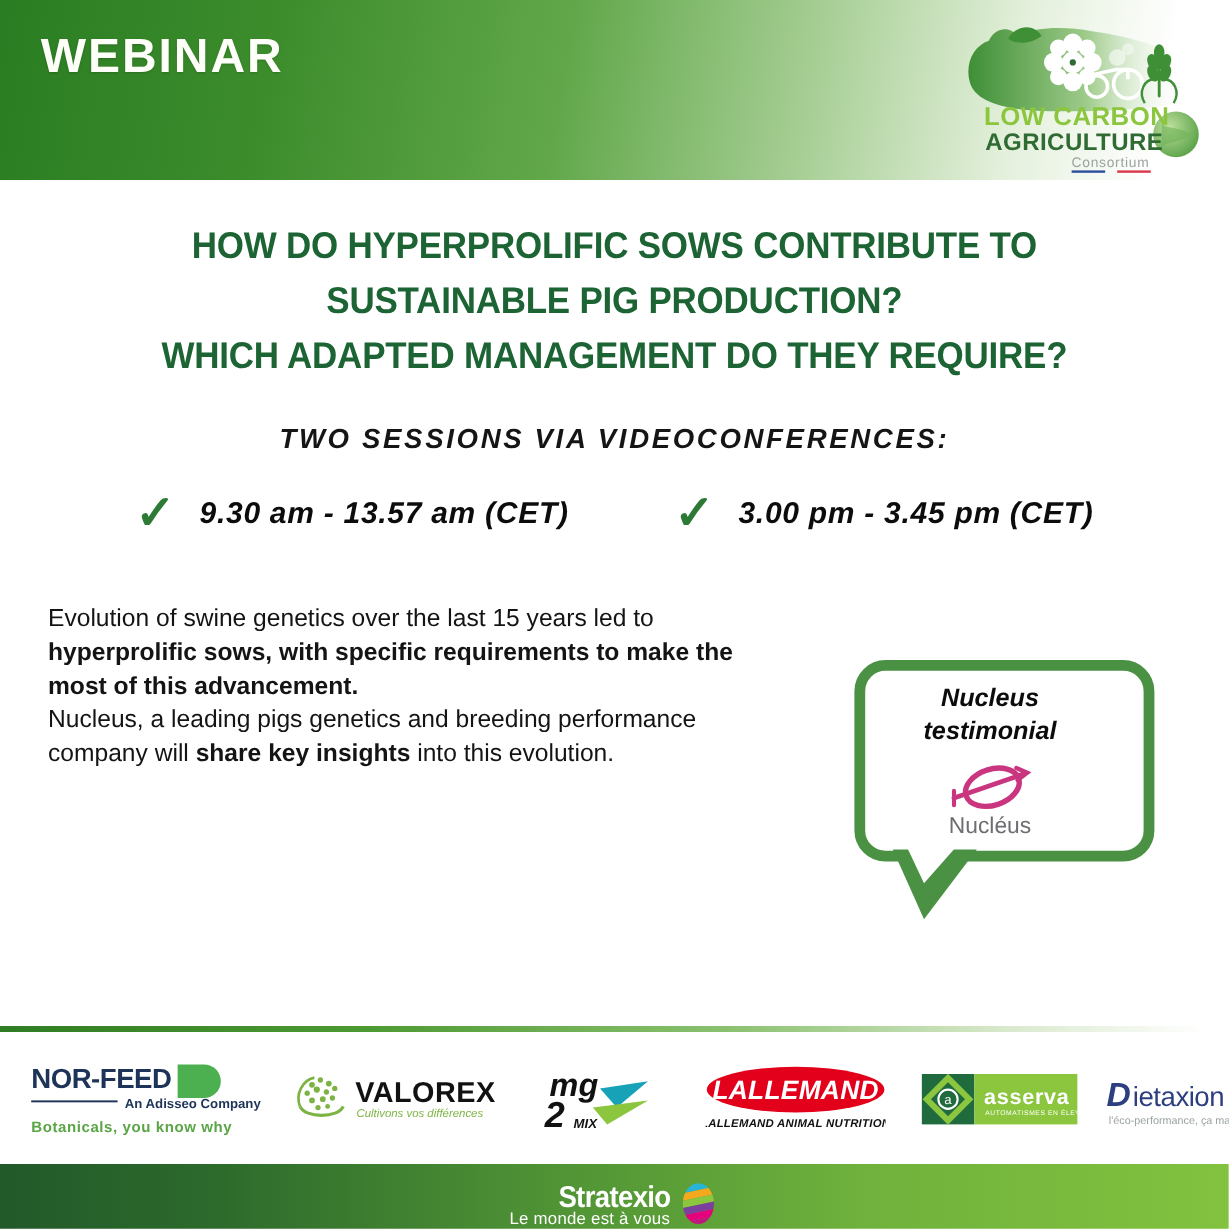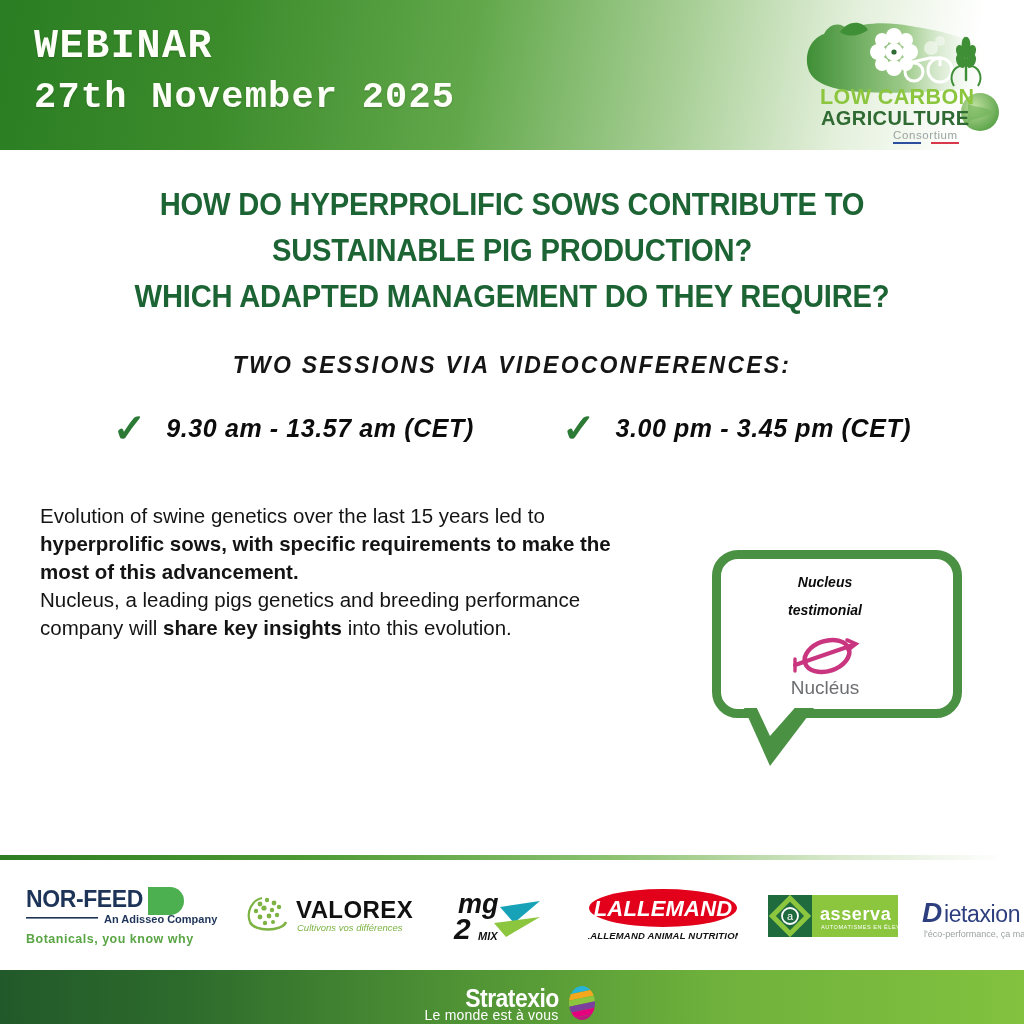--- a/index.html
+++ b/index.html
@@ -9,21 +9,21 @@
     font-family:"Liberation Sans", sans-serif;
     position:relative;
     overflow:hidden;
   }
 
   
   .header {
     position:absolute; left:0; top:0; width:1024px; height:150px;
     background:linear-gradient(100deg,#2a7d22 0%,#3c8c2c 22%,#62a84b 46%,#a8cf96 66%,#e4f0dc 82%,#ffffff 94%);
   }
-  .header-text { position:absolute; left:34px; top:22px;font-family:Liberation Mono, monospace; }
+  .header-text { position:absolute; left:34px; top:22px; }
   .header-line {
     color:#fdfff8; font-weight:bold; letter-spacing:1.6px;
     font-size:40px; line-height:50px;
     text-shadow:0 1px 2px rgba(0,0,0,.18);
   }
   .header-line.l2 { font-size:37px; letter-spacing:1.2px; }
 
   
   .lca-logo { position:absolute; right:14px; top:8px; width:220px; height:140px; }
   .lca-logo svg { width:100%; height:100%; display:block; }
@@ -74,21 +74,21 @@
     border-top:58px solid #4a9143;
   }
   .bubble-tail-inner {
     position:absolute; left:54px; top:152px; width:0; height:0;
     border-left:16px solid transparent;
     border-right:30px solid transparent;
     border-top:34px solid #fff;
   }
   .bubble-title {
     position:absolute; left:0; top:18px; width:250px; text-align:center;
-    font-style:italic; font-weight:bold; font-size:14px; line-height:28px; color:#0c0c0c;
+    font-style:italic; font-weight:bold; font-size:21px; line-height:28px; color:#0c0c0c;
   }
   .nucleus-logo { position:absolute; left:55px; top:82px; width:140px; height:72px; }
   .nucleus-logo svg { width:100%; height:100%; }
 
   
   .divider {
     position:absolute; left:0; top:855px; width:1024px; height:5px;
     background:linear-gradient(90deg,#2f7d23 0%,#4d9a33 30%,#8cc271 60%,#d9e9cd 82%,#ffffff 98%);
   }
 
@@ -121,21 +121,20 @@
   .stratexio-tag {
     color:#ffffff; font-size:14px; line-height:11px; letter-spacing:.2px;
   }
 </style>
 </head>
 <body>
 
 <div class="header">
   <div class="header-text">
     <div class="header-line l1">WEBINAR</div>
-    <div class="header-line l2">27th November 2025</div>
   </div>
 
   <div class="lca-logo">
     <svg viewBox="0 0 220 140">
       <defs>
         <linearGradient id="cowg" x1="0" y1="0" x2="1" y2="0">
           <stop offset="0" stop-color="#3f8f36"></stop>
           <stop offset="0.55" stop-color="#9ecb8a"></stop>
           <stop offset="1" stop-color="#ffffff" stop-opacity="0.1"></stop>
         </linearGradient>

